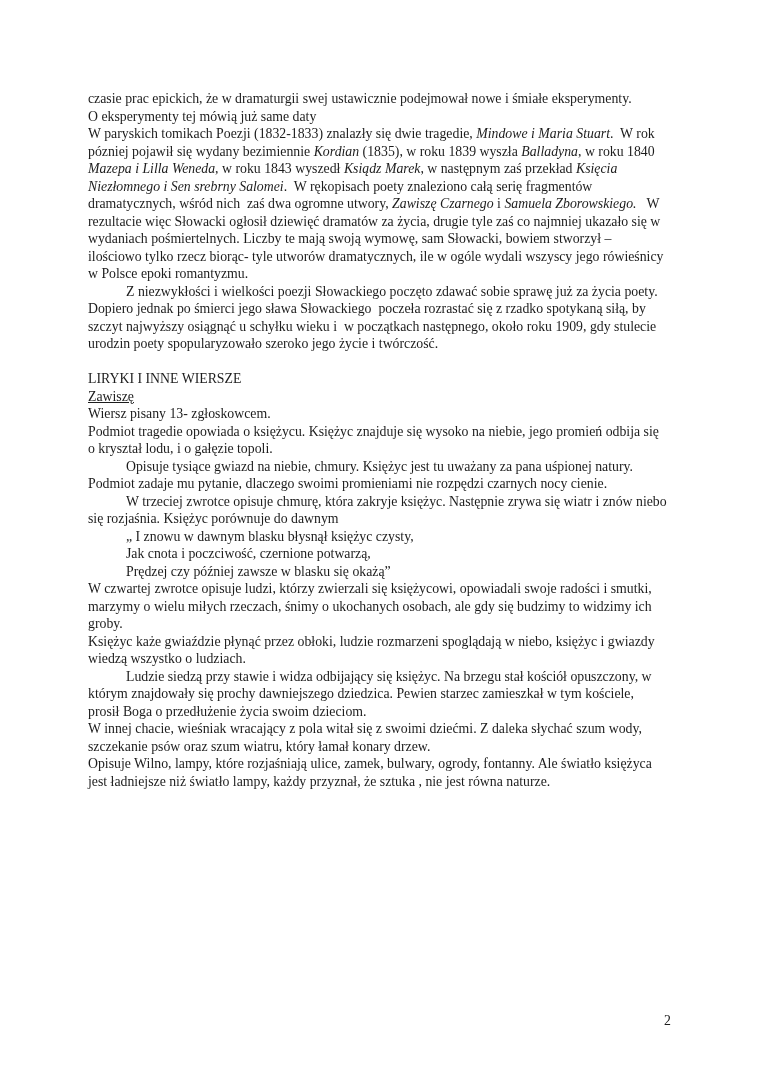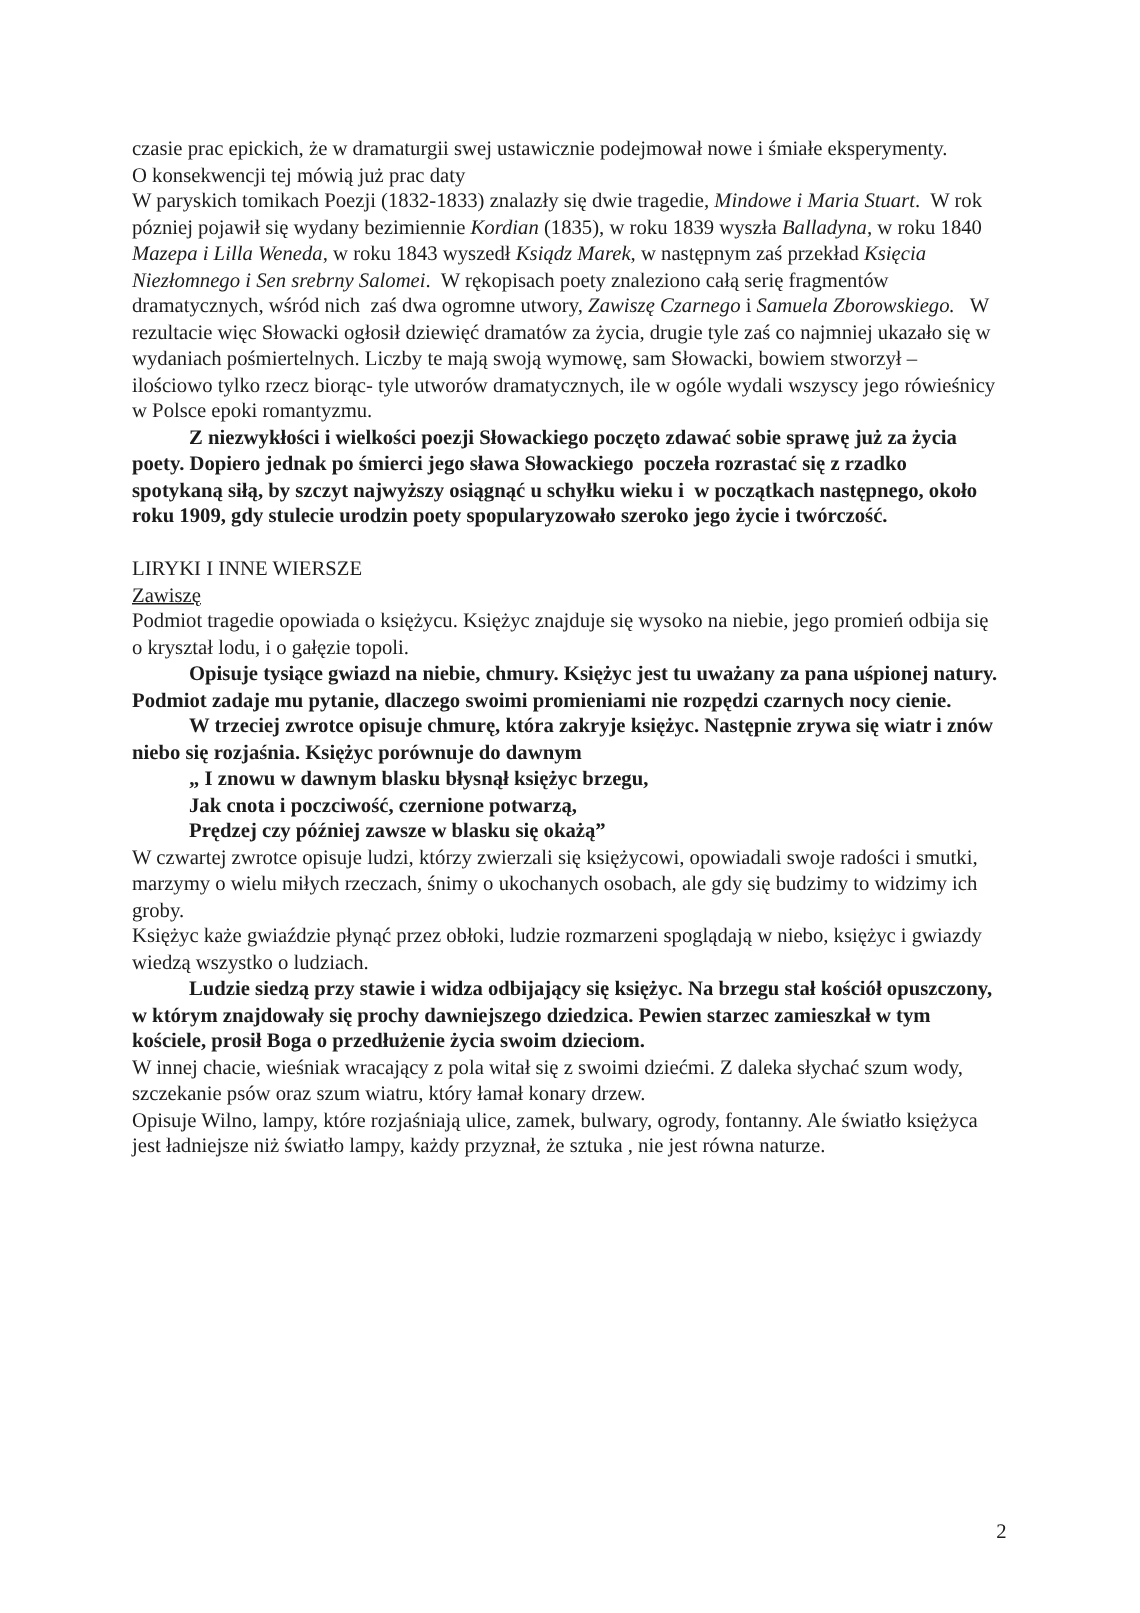--- a/index.html
+++ b/index.html
@@ -24,50 +24,51 @@
     left: 88px; top: 90px;
     width: 580px;
     font-size: 13.8px;
     line-height: 17.5px;
     text-align: left;
   }
   .doc-content p {
     margin: 0;
     white-space: pre-wrap;
   }
-  .doc-content p.indent { text-indent: 38px; font-weight: bold; }
+  .doc-content p.indent { text-indent: 38px; }
   .doc-content p.heading {
     font-weight: normal;
     margin-top: 17.5px;
   }
   .it { font-style: italic; }
   .underline { text-decoration: underline; }
   .page-number {
     position: absolute;
     top: 1012px;
     right: 89px;
     font-size: 13.8px;
     line-height: 17.5px;
   }
 </style>
 </head>
 <body>
 
 <div class="doc-page">
   <div class="doc-content">
       <p><span>czasie prac epickich, że w dramaturgii swej ustawicznie podejmował nowe i śmiałe eksperymenty.</span></p>
-      <p><span>O konsekwencji tej mówią już prac daty</span></p>
+      <p><span>O eksperymenty tej mówią już same daty</span></p>
       <p><span>W paryskich tomikach Poezji (1832-1833) znalazły się dwie tragedie, </span><span class="it">Mindowe i Maria Stuart</span><span>.  W rok pózniej pojawił się wydany bezimiennie </span><span class="it">Kordian</span><span> (1835), w roku 1839 wyszła </span><span class="it">Balladyna</span><span>, w roku 1840  </span><span class="it">Mazepa i Lilla Weneda</span><span>, w roku 1843 wyszedł </span><span class="it">Ksiądz Marek</span><span>, w następnym zaś przekład </span><span class="it">Księcia Niezłomnego i Sen srebrny Salomei</span><span>.  W rękopisach poety znaleziono całą serię fragmentów dramatycznych, wśród nich  zaś dwa ogromne utwory, </span><span class="it">Zawiszę Czarnego</span><span> i </span><span class="it">Samuela Zborowskiego.</span><span>   W rezultacie więc Słowacki ogłosił dziewięć dramatów za życia, drugie tyle zaś co najmniej ukazało się w wydaniach pośmiertelnych. Liczby te mają swoją wymowę, sam Słowacki, bowiem stworzył – ilościowo tylko rzecz biorąc- tyle utworów dramatycznych, ile w ogóle wydali wszyscy jego rówieśnicy w Polsce epoki romantyzmu.</span></p>
       <p class="indent"><span>Z niezwykłości i wielkości poezji Słowackiego poczęto zdawać sobie sprawę już za życia poety. Dopiero jednak po śmierci jego sława Słowackiego  poczeła rozrastać się z rzadko spotykaną siłą, by szczyt najwyższy osiągnąć u schyłku wieku i  w początkach następnego, około roku 1909, gdy stulecie urodzin poety spopularyzowało szeroko jego życie i twórczość.</span></p>
       <p class="heading"><span>LIRYKI I INNE WIERSZE</span></p>
       <p><span class="underline">Zawiszę</span></p>
+      <p><span>Wiersz pisany 13- zgłoskowcem.</span></p>
       <p><span>Podmiot tragedie opowiada o księżycu. Księżyc znajduje się wysoko na niebie, jego promień odbija się o kryształ lodu, i o gałęzie topoli.</span></p>
       <p class="indent"><span>Opisuje tysiące gwiazd na niebie, chmury. Księżyc jest tu uważany za pana uśpionej natury. Podmiot zadaje mu pytanie, dlaczego swoimi promieniami nie rozpędzi czarnych nocy cienie.</span></p>
       <p class="indent"><span>W trzeciej zwrotce opisuje chmurę, która zakryje księżyc. Następnie zrywa się wiatr i znów niebo się rozjaśnia. Księżyc porównuje do dawnym</span></p>
-      <p class="indent"><span>„ I znowu w dawnym blasku błysnął księżyc brzegu,</span></p>
+      <p class="indent"><span>„ I znowu w dawnym blasku błysnął księżyc czysty,</span></p>
       <p class="indent"><span>Jak cnota i poczciwość, czernione potwarzą,</span></p>
       <p class="indent"><span>Prędzej czy później zawsze w blasku się okażą”</span></p>
       <p><span>W czwartej zwrotce opisuje ludzi, którzy zwierzali się księżycowi, opowiadali swoje radości i smutki, marzymy o wielu miłych rzeczach, śnimy o ukochanych osobach, ale gdy się budzimy to widzimy ich groby.</span></p>
       <p><span>Księżyc każe gwiaździe płynąć przez obłoki, ludzie rozmarzeni spoglądają w niebo, księżyc i gwiazdy wiedzą wszystko o ludziach.</span></p>
       <p class="indent"><span>Ludzie siedzą przy stawie i widza odbijający się księżyc. Na brzegu stał kościół opuszczony, w którym znajdowały się prochy dawniejszego dziedzica. Pewien starzec zamieszkał w tym kościele, prosił Boga o przedłużenie życia swoim dzieciom.</span></p>
       <p><span>W innej chacie, wieśniak wracający z pola witał się z swoimi dziećmi. Z daleka słychać szum wody,  szczekanie psów oraz szum wiatru, który łamał konary drzew.</span></p>
       <p><span>Opisuje Wilno, lampy, które rozjaśniają ulice, zamek, bulwary, ogrody, fontanny. Ale światło księżyca jest ładniejsze niż światło lampy, każdy przyznał, że sztuka , nie jest równa naturze.</span></p>
     </div>
   <div class="page-number">2</div>
 </div>

